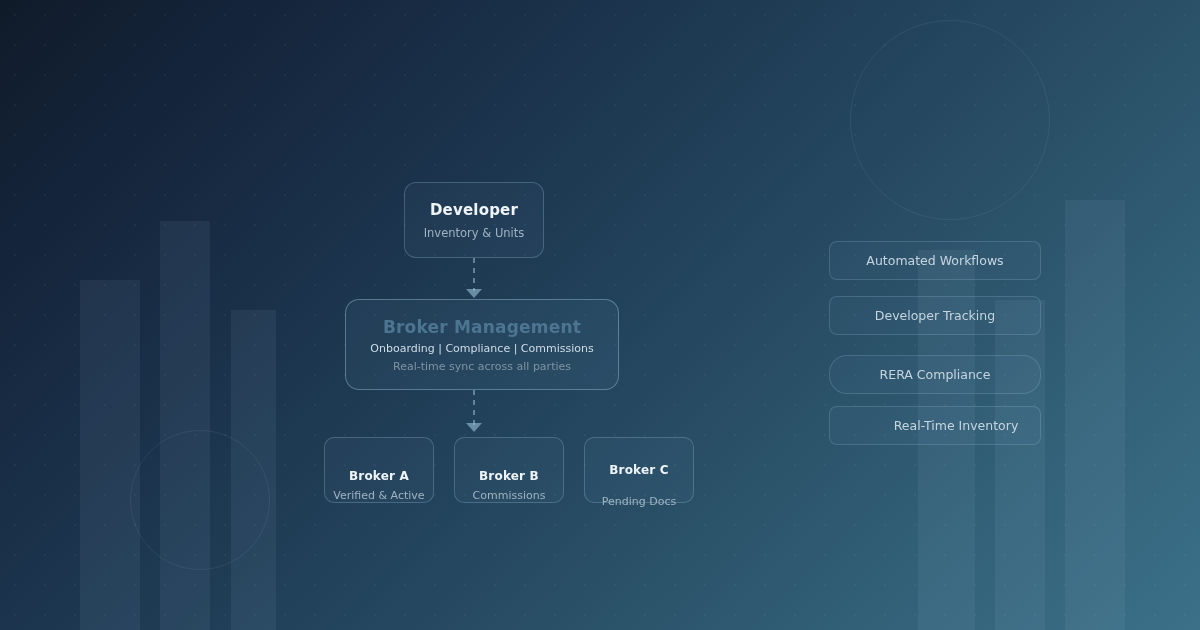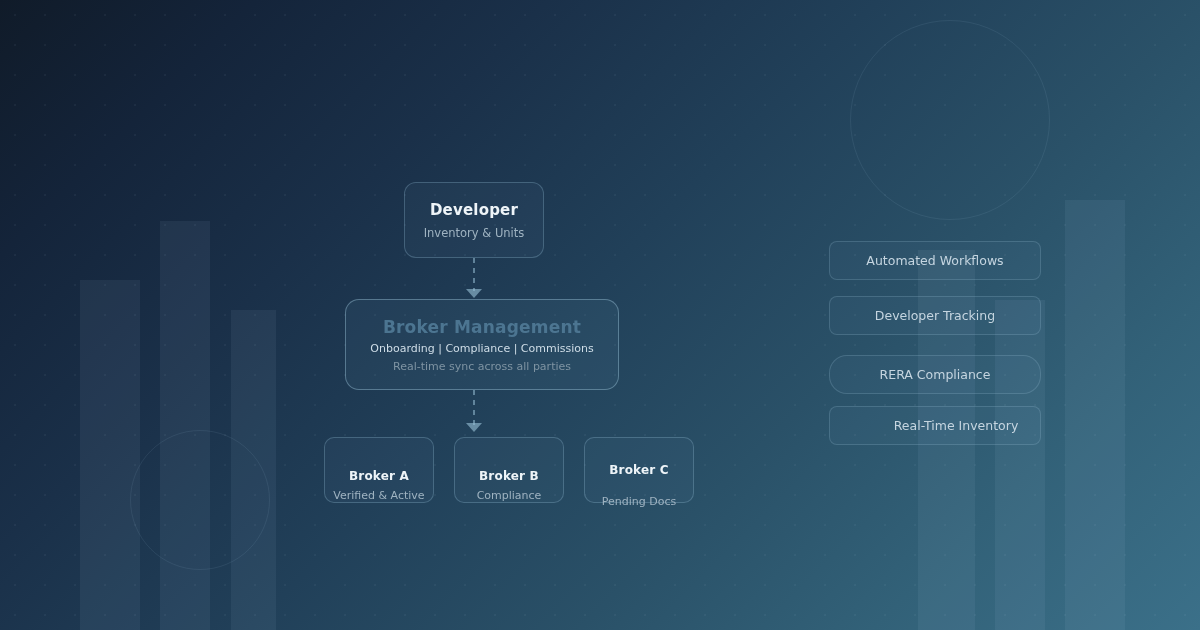--- a/index.html
+++ b/index.html
@@ -185,21 +185,21 @@
       <div class="line"></div>
       <div class="arrow"></div>
     </div>
 
     <div class="node broker" id="node-broker-a">
       <div class="node-title">Broker A</div>
       <div class="node-sub">Verified &amp; Active</div>
     </div>
     <div class="node broker" id="node-broker-b">
       <div class="node-title">Broker B</div>
-      <div class="node-sub">Compliance</div>
+      <div class="node-sub">Commissions</div>
     </div>
     <div class="node broker" id="node-broker-c">
       <div class="node-title">Broker C</div>
       <div class="node-sub">Pending Docs</div>
     </div>
 
   </div>
 
   <div class="pill" id="pill-0">
     <span>Automated Workflows</span>

